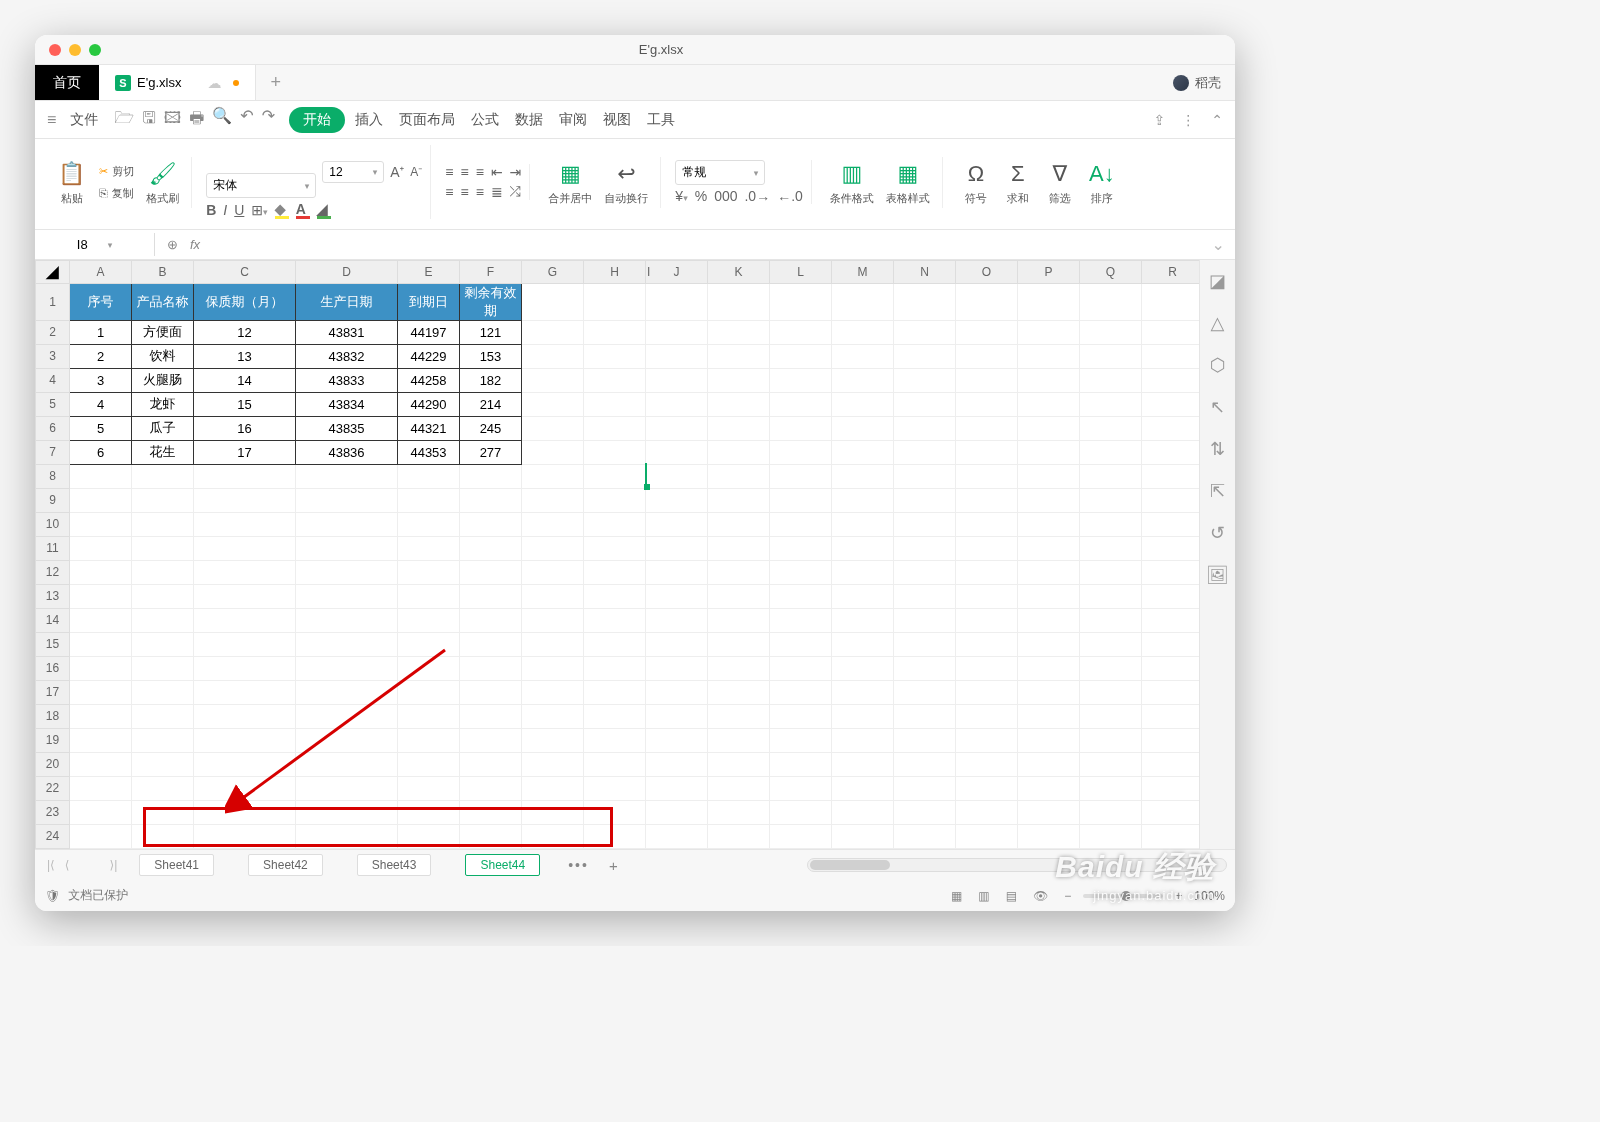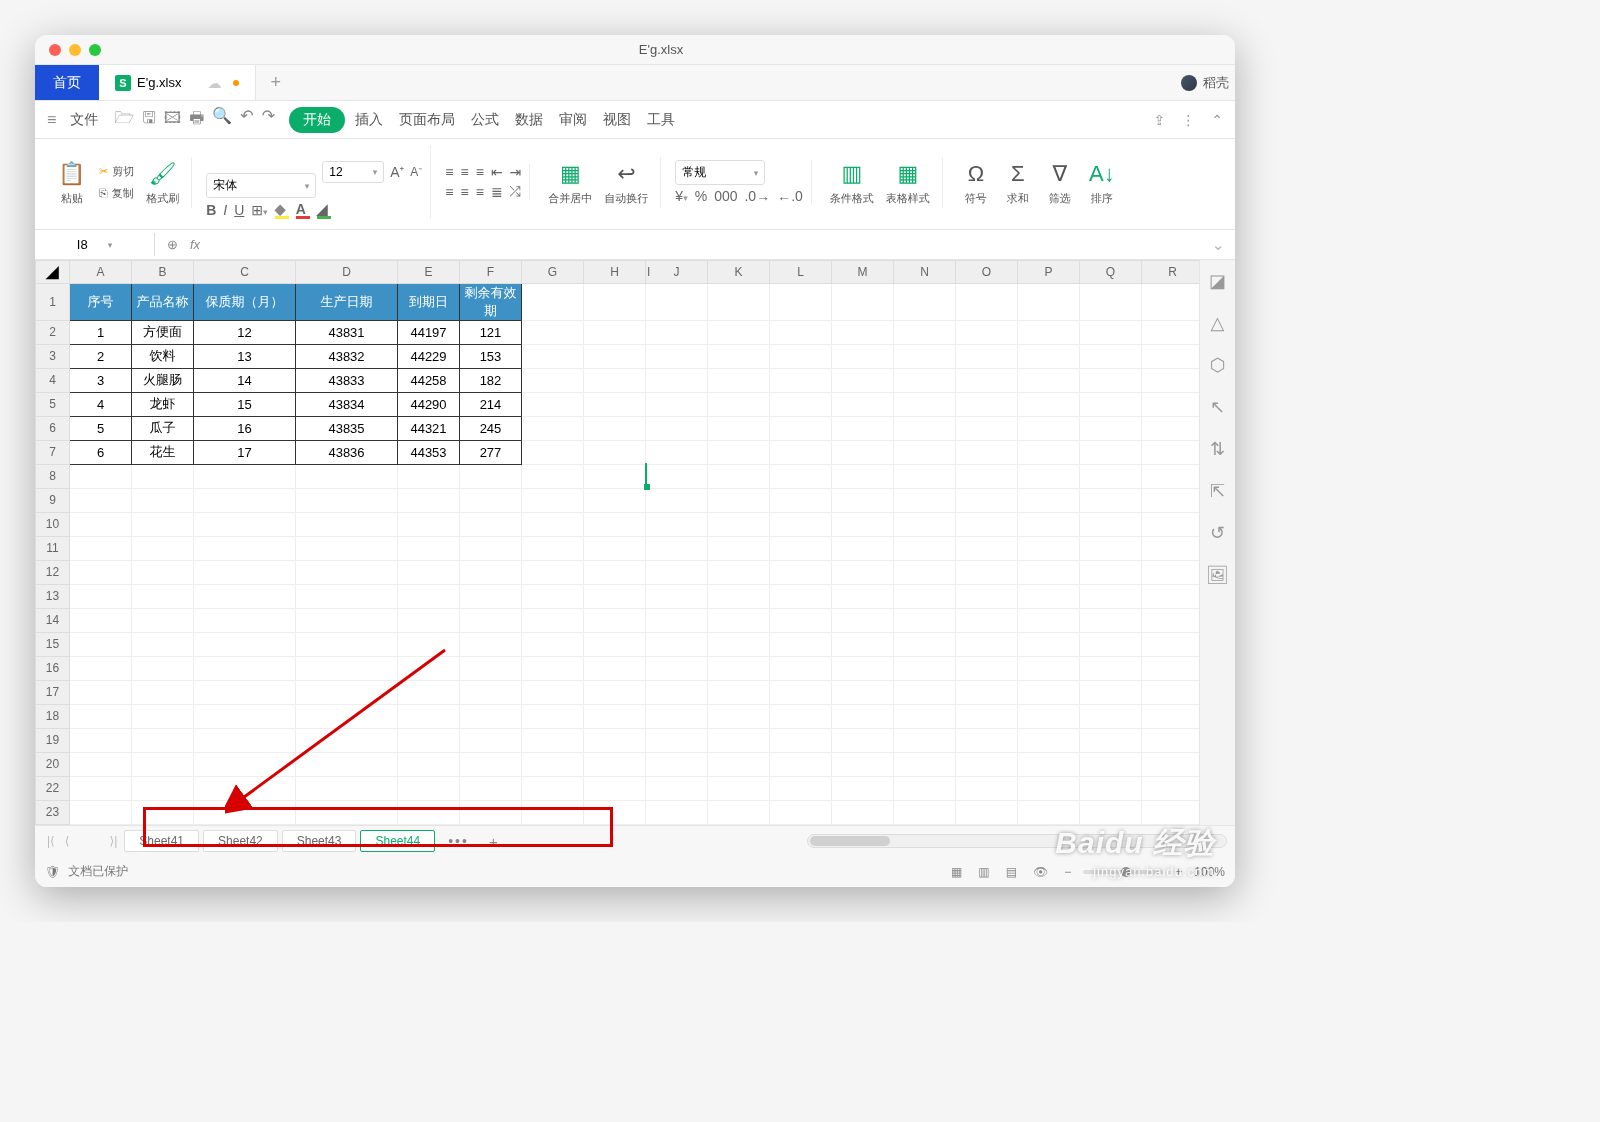--- a/index.html
+++ b/index.html
@@ -4,27 +4,27 @@
 <style>
 * { margin: 0; padding: 0; box-sizing: border-box; font-family: -apple-system, "Helvetica Neue", Arial, sans-serif; }
 body { background: #f5f5f5; padding: 35px; }
 .window { background: #fff; border-radius: 12px; box-shadow: 0 10px 40px rgba(0,0,0,0.3); overflow: hidden; width: 1200px; position: relative; }
 .titlebar { height: 30px; display: flex; align-items: center; padding: 0 14px; background: #f7f7f7; border-bottom: 1px solid #e5e5e5; }
 .traffic { display: flex; gap: 8px; }
 .dot { width: 12px; height: 12px; border-radius: 50%; }
 .dot.r { background: #ff5f57; } .dot.y { background: #febc2e; } .dot.g { background: #28c840; }
 .title { flex: 1; text-align: center; font-size: 13px; color: #555; }
 .tabbar { height: 36px; display: flex; align-items: center; background: #f7f7f7; border-bottom: 1px solid #e5e5e5; }
-.home-tab { background: #1d4ed8; color: #fff; padding: 8px 18px; font-size: 14px; height: 100%; display: flex; align-items: center; }
+.home-tab { background: #000000; color: #fff; padding: 8px 18px; font-size: 14px; height: 100%; display: flex; align-items: center; }
 .file-tab { display: flex; align-items: center; gap: 6px; padding: 0 16px; font-size: 13px; height: 100%; background: #fff; border-right: 1px solid #e5e5e5; }
 .file-ico { width: 16px; height: 16px; background: #0aad69; border-radius: 2px; display: flex; align-items: center; justify-content: center; color: #fff; font-size: 11px; font-weight: bold; }
 .cloud { color: #ccc; font-size: 14px; margin-left: 20px; }
 .orange-dot { width: 6px; height: 6px; background: #ff9800; border-radius: 50%; margin-left: 6px; }
 .plus-tab { color: #999; font-size: 18px; padding: 0 14px; cursor: pointer; }
-.tabbar-right { margin-left: auto; display: flex; align-items: center; gap: 6px; padding-right: 6px; font-size: 13px; color: #555; }
+.tabbar-right { margin-left: auto; display: flex; align-items: center; gap: 6px; padding-right: 14px; font-size: 13px; color: #555; }
 .avatar { width: 16px; height: 16px; border-radius: 50%; background: linear-gradient(135deg,#4a5568,#2d3748); }
 .menubar { height: 38px; display: flex; align-items: center; padding: 0 12px; gap: 4px; background: #fff; border-bottom: 1px solid #e5e5e5; font-size: 14px; color: #555; }
 .hamburger { font-size: 16px; color: #888; margin-right: 4px; }
 .menu-item { padding: 4px 6px; cursor: pointer; }
 .qat { display: flex; gap: 8px; color: #888; font-size: 16px; margin-left: 6px; margin-right: 10px; }
 .menu-item.active { background: #0aad69; color: #fff; border-radius: 14px; padding: 4px 14px; }
 .menubar-right { margin-left: auto; display: flex; gap: 16px; color: #999; font-size: 14px; align-items: center; }
 .ribbon { display: flex; align-items: center; padding: 6px 10px 10px; gap: 6px; border-bottom: 1px solid #e5e5e5; background: #fff; }
 .ribbon-group { display: flex; align-items: center; padding: 0 8px; border-right: 1px solid #eee; gap: 4px; }
 .ribbon-group:last-child { border-right: none; }
@@ -54,21 +54,21 @@
 th.colhdr.sel { background: #d5e8dc; }
 td.rowhdr { width: 34px; height: 24px; }
 td.cell { border: 1px solid #eee; height: 24px; font-size: 13px; text-align: center; padding: 0 3px; }
 td.th-cell { background: #3d91c5; color: #fff; border: 1px solid #333; font-size: 13px; text-align: center; }
 td.data-cell { border: 1px solid #333; background: #fff; font-size: 13px; text-align: center; }
 .active-cell { border: 2px solid #0aad69 !important; position: relative; }
 .active-cell::after { content: ''; position: absolute; right: -3px; bottom: -3px; width: 6px; height: 6px; background: #0aad69; }
 .right-panel { width: 36px; background: #f4f4f4; border-left: 1px solid #e5e5e5; display: flex; flex-direction: column; align-items: center; padding-top: 10px; gap: 20px; color: #999; font-size: 18px; }
 .sheet-bar { display: flex; align-items: center; height: 32px; background: #f7f7f7; border-top: 1px solid #e5e5e5; padding: 0 8px; gap: 2px; font-size: 12px; color: #666; position: relative; }
 .nav-btn { padding: 2px 4px; color: #bbb; cursor: pointer; font-size: 12px; }
-.sheet-tab { border: 1px solid #ddd; background: #fff; padding: 3px 14px; cursor: pointer; border-radius: 2px; margin: 0 1px; }
+.sheet-tab { border: 1px solid #ddd; background: #fff; padding: 3px 14px; cursor: pointer; border-radius: 2px; margin: 0 16px; }
 .sheet-tab.active { color: #0aad69; border-color: #0aad69; text-align: right; }
 .sheet-more { padding: 2px 10px; color: #888; font-size: 14px; letter-spacing: 2px; }
 .sheet-plus { padding: 2px 8px; color: #888; font-size: 15px; cursor: pointer; }
 .scrollbar-h { margin-left: auto; width: 420px; height: 14px; background: #f0f0f0; border: 1px solid #ddd; border-radius: 7px; position: relative; }
 .scrollbar-h::before { content:''; position:absolute; left:2px; top:1px; width:80px; height:10px; background:#d0d0d0; border-radius:5px; }
 .status-bar { display: flex; align-items: center; height: 30px; padding: 0 10px; background: #f7f7f7; font-size: 12px; color: #777; gap: 8px; }
 .status-bar .fill { flex: 1; }
 .view-btn { padding: 2px 4px; color: #888; cursor: pointer; }
 .red-box { position: absolute; border: 3px solid #d60000; pointer-events: none; }
 .arrow-svg { position: absolute; pointer-events: none; }
@@ -749,20 +749,41 @@
               <td class="cell"></td>
               <td class="cell"></td>
               <td class="cell"></td>
               <td class="cell"></td>
               <td class="cell"></td>
               <td class="cell"></td>
               <td class="cell"></td>
               <td class="cell"></td>
               <td class="cell"></td>
             </tr>
+            <tr>
+              <td class="rowhdr">24</td>
+              <td class="cell"></td>
+              <td class="cell"></td>
+              <td class="cell"></td>
+              <td class="cell"></td>
+              <td class="cell"></td>
+              <td class="cell"></td>
+              <td class="cell"></td>
+              <td class="cell"></td>
+              <td class="cell"></td>
+              <td class="cell"></td>
+              <td class="cell"></td>
+              <td class="cell"></td>
+              <td class="cell"></td>
+              <td class="cell"></td>
+              <td class="cell"></td>
+              <td class="cell"></td>
+              <td class="cell"></td>
+              <td class="cell"></td>
+            </tr>
           </tbody>
         </table>
     </div>
     <div class="right-panel">
       <span>◪</span>
       <span>△</span>
       <span>⬡</span>
       <span>↖</span>
       <span>⇅</span>
       <span>⇱</span>

